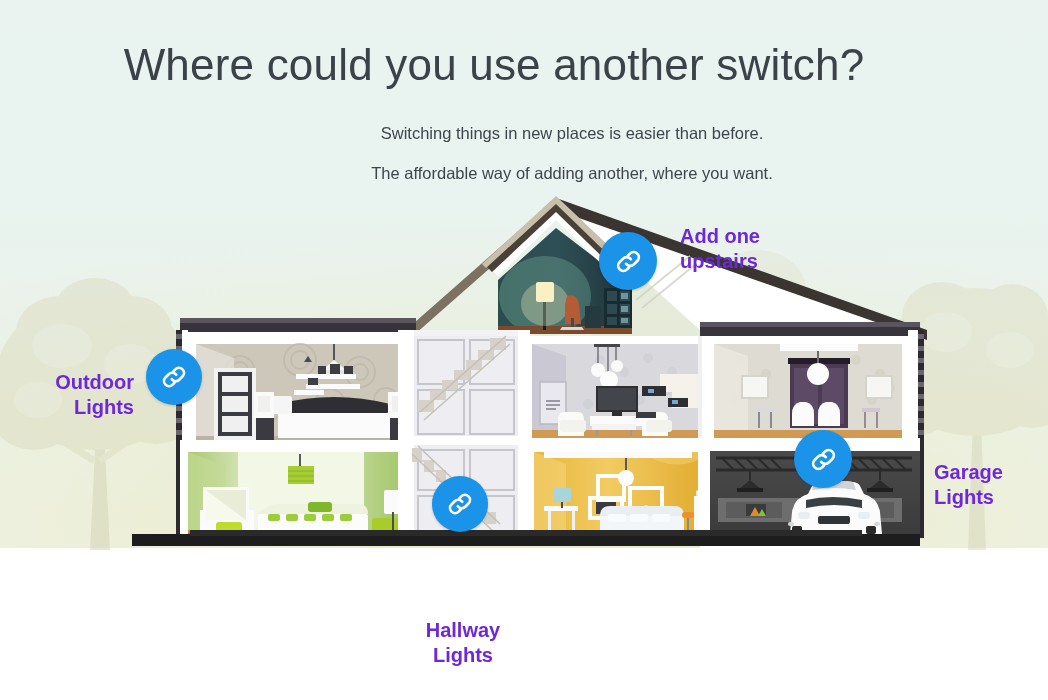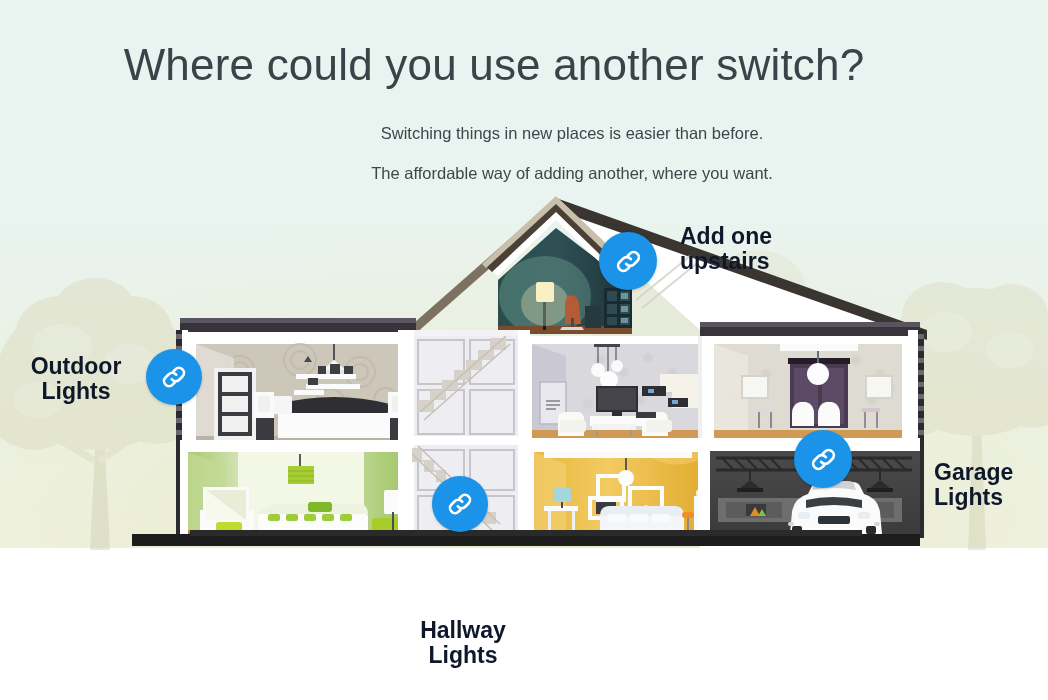--- a/index.html
+++ b/index.html
@@ -55,24 +55,24 @@
     font-weight: 400;
     color: #3f464b;
     padding-left: 48px;
   }
   .subline.s1 { top: 124px; }
   .subline.s2 { top: 164px; }
 
   
   .callout {
     position: absolute;
-    font-size: 23px;
+    font-size: 20px;
     font-weight: 600;
     line-height: 25px;
-    color: #0f172a;
+    color: #6d28d9;
     white-space: pre-line;
   }
   .callout.right-al { text-align: right; }
   .callout.left-al  { text-align: left; }
   .callout.ctr-al   { text-align: center; margin-top: 42px; }
 
   
   .pin {
     position: absolute;
     border-radius: 50%;
@@ -589,21 +589,21 @@
 
     <rect x="132" y="534" width="788" height="12" fill="#1d1d1d"></rect>
     <rect x="190" y="530" width="672" height="6" fill="#2a2a2a"></rect>
   </svg>
   </div>
 
   <div class="title">Where could you use another switch?</div>
   <div class="subline s1">Switching things in new places is easier than before.</div>
   <div class="subline s2">The affordable way of adding another, where you want.</div>
 
-  <div class="callout right-al" style="left:18px; top:354px; width:116px;text-align:center;">Outdoor
+  <div class="callout right-al" style="left:18px; top:370px; width:116px;">Outdoor
 Lights</div>
   <div class="pin" style="left:146px; top:349px; width:56px; height:56px;">
     <span>
       <svg width="30" height="30" viewBox="0 0 24 24" fill="none" stroke="#ffffff" stroke-width="2.1" stroke-linecap="round" stroke-linejoin="round">
         <path d="M10.2 13.8a4 4 0 0 0 6 .4l2.6-2.6a4 4 0 0 0-5.7-5.7l-1.5 1.5"></path>
         <path d="M13.8 10.2a4 4 0 0 0-6-.4l-2.6 2.6a4 4 0 0 0 5.7 5.7l1.5-1.5"></path>
       </svg>
     </span>
   </div>
 

